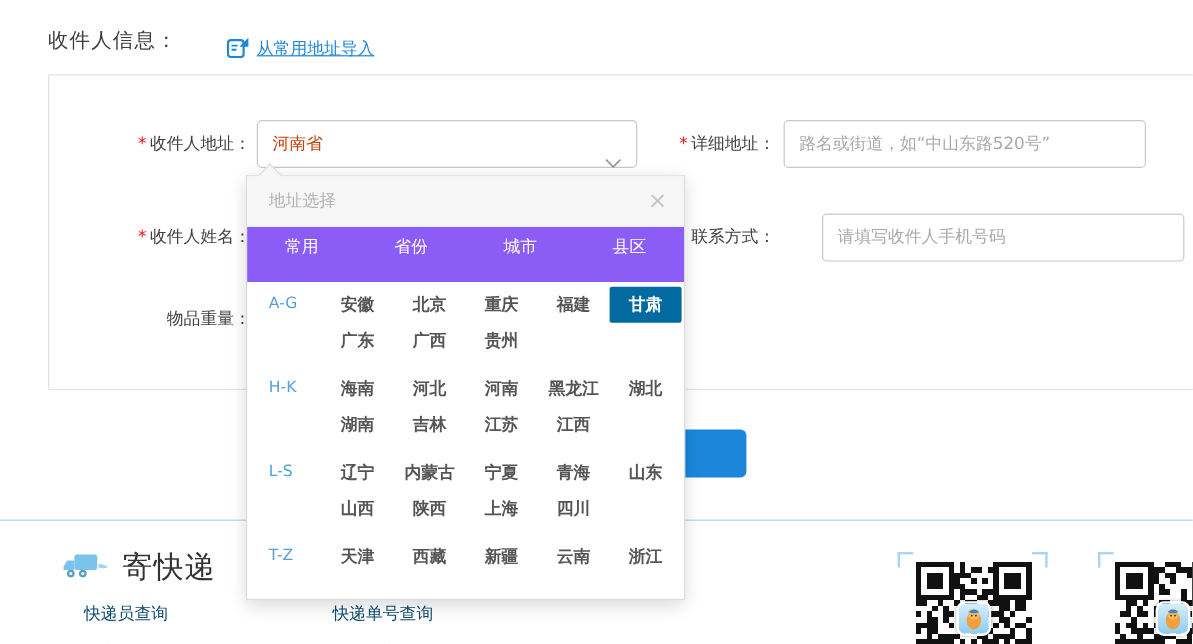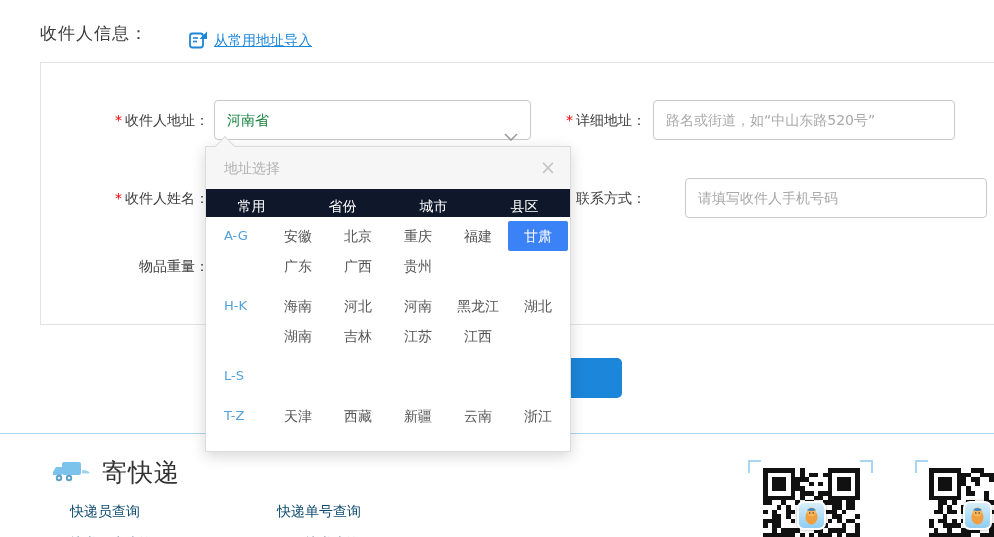--- a/index.html
+++ b/index.html
@@ -28,21 +28,21 @@
     border: 1px solid #e3e3e3; background: #fff;
   }
   .f-label {
     position: absolute; height: 40px; line-height: 40px;
     font-size: 14px; color: #404040; text-align: right; white-space: nowrap;
   }
   .star { color: #ef0000; margin-right: 3px; }
   .f-input, .select-box {
     position: absolute; height: 40px;
     border: 1px solid #c9c9c9; border-radius: 4px;
-    background: #fff; font-size: 14px; color: #15803d;
+    background: #fff; font-size: 14px; color: #c2410c;
     padding: 0 12px; outline: none;
     font-family: "DejaVu Sans", "Liberation Sans", sans-serif;
   }
   .f-input::placeholder { color: #a9a9a9; }
   .select-box { line-height: 38px; cursor: pointer; }
   .select-box .chev { position: absolute; right: 12px; top: 16px; }
   
   .submit-btn {
     position: absolute; left: 435px; top: 358px;
     width: 187px; height: 40px;
@@ -61,34 +61,34 @@
     transform: rotate(45deg);
   }
   .picker-head {
     height: 42px; line-height: 42px; background: #f6f6f6;
     padding: 0 18px; font-size: 14px; color: #b2b2b2; position: relative;
   }
   .picker-close {
     position: absolute; right: 14px; top: 0; height: 42px; line-height: 40px;
     font-size: 19px; color: #c5c5c5; cursor: pointer;
   }
-  .picker-tabs { height: 28px; display: flex; background: #0f172a; }
+  .picker-tabs { height: 46px; display: flex; background: #8b5cf6; }
   .picker-tab {
     flex: 1; text-align: center; line-height: 34px;
     color: #fff; font-size: 14px; cursor: pointer;
   }
   .picker-body { padding: 4px 0 10px 18px; }
   .group { display: flex; margin-bottom: 10px; }
   .g-letter { width: 44px; line-height: 30px; font-size: 13px; color: #54a0d9; }
-  .g-items { width: 300px; display: flex; flex-wrap: wrap; }
+  .g-items { width: 300px; display: flex; flex-wrap: wrap; font-weight: bold; }
   .g-item {
     width: 60px; height: 30px; line-height: 30px; text-align: center;
     font-size: 14px; color: #555; border-radius: 2px; cursor: pointer;
   }
-  .g-item.selected { background: #3b82f6; color: #fff; }
+  .g-item.selected { background: #0369a1; color: #fff; }
   
   .footer-divider {
     position: absolute; left: 0; top: 433px; width: 994px; height: 1px;
     background: #abd7f4;
   }
   .footer-heading {
     position: absolute; left: 52px; top: 456px;
     display: flex; align-items: center; gap: 10px;
     font-size: 25px; color: #333; letter-spacing: 1px; text-align: right;
   }
@@ -551,20 +551,31 @@
           <div class="g-item">黑龙江</div>
           <div class="g-item">湖北</div>
           <div class="g-item">湖南</div>
           <div class="g-item">吉林</div>
           <div class="g-item">江苏</div>
           <div class="g-item">江西</div>
         </div>
       </div>
       <div class="group">
         <div class="g-letter">L-S</div>
+        <div class="g-items">
+          <div class="g-item">辽宁</div>
+          <div class="g-item">内蒙古</div>
+          <div class="g-item">宁夏</div>
+          <div class="g-item">青海</div>
+          <div class="g-item">山东</div>
+          <div class="g-item">山西</div>
+          <div class="g-item">陕西</div>
+          <div class="g-item">上海</div>
+          <div class="g-item">四川</div>
+        </div>
       </div>
       <div class="group">
         <div class="g-letter">T-Z</div>
         <div class="g-items">
           <div class="g-item">天津</div>
           <div class="g-item">西藏</div>
           <div class="g-item">新疆</div>
           <div class="g-item">云南</div>
           <div class="g-item">浙江</div>
         </div>

